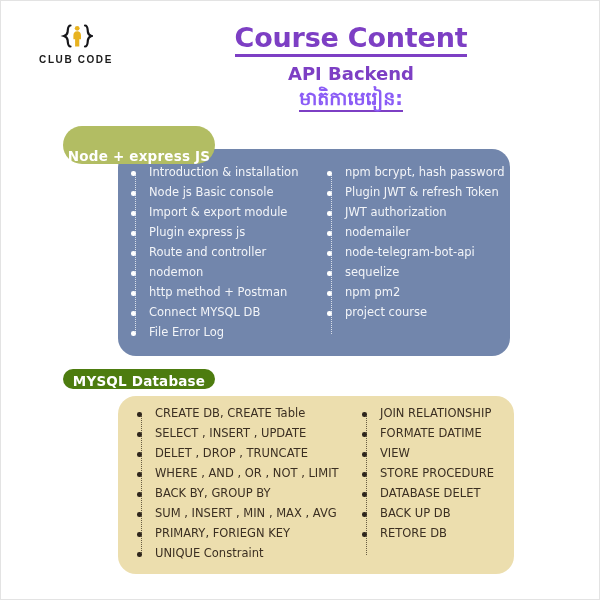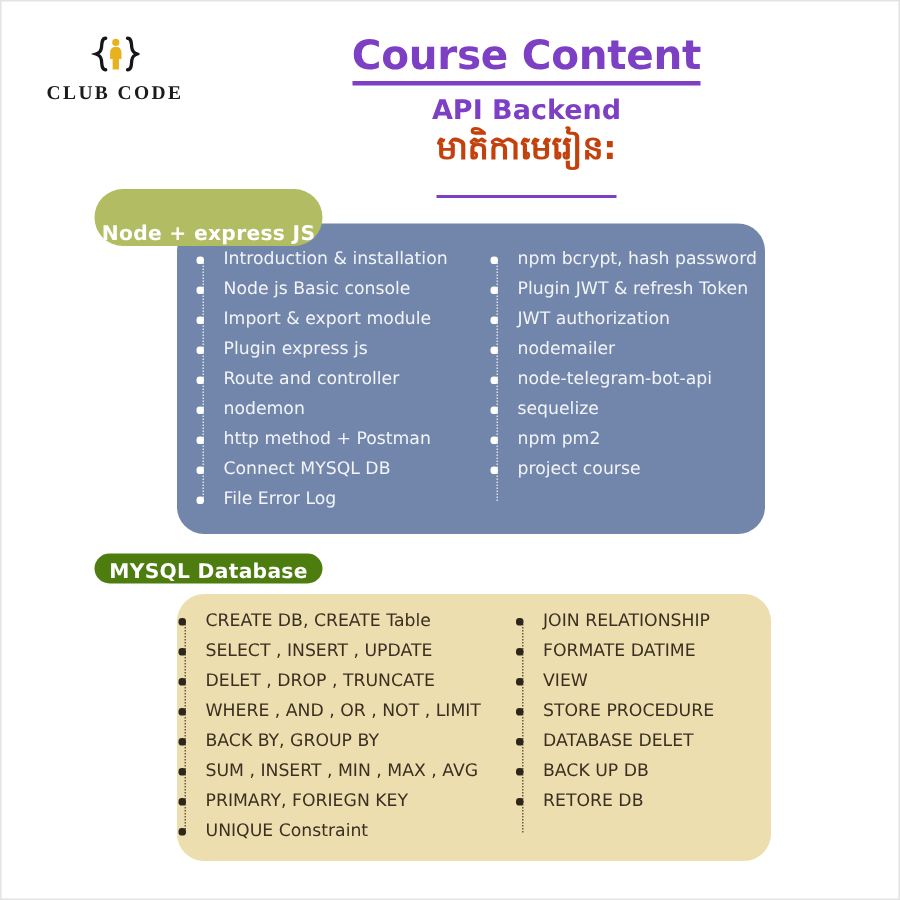--- a/index.html
+++ b/index.html
@@ -35,22 +35,22 @@
   }
   .logo-mark {
     display: block;
     margin: 0 auto;
     width: 34px;
     height: 26px;
   }
   .logo-text {
     display: block;
     margin-top: 5px;
-    font-family: Liberation Serif, serif;
-    font-size: 13px;
+    font-family: Liberation Sans, sans-serif;
+    font-size: 10px;
     font-weight: 700;
     letter-spacing: 1.6px;
     color: #1b1b1b;
     white-space: nowrap;
   }
 
   
   .titles {
     position: absolute;
     left: 130px;
@@ -73,27 +73,27 @@
     margin-top: 7px;
     font-family: "DejaVu Sans", sans-serif;
     font-size: 18px;
     font-weight: 700;
     color: #7d3fc4;
     line-height: 1.1;
   }
   .title-khmer {
     margin-top: 4px;
     font-family: "DejaVu Sans", sans-serif;
-    font-size: 22px;
-    font-weight: 700;
-    color: #c2410c;
+    font-size: 19px;
+    font-weight: 700;
+    color: #8b5cf6;
     line-height: 1.2;
     display: inline-block;
     border-bottom: 2.5px solid #7d3fc4;
-    padding-bottom: 16px;
+    padding-bottom: 0px;
   }
 
   
   .panel {
     position: absolute;
     border-radius: 18px;
     box-sizing: border-box;
   }
   .panel-node {
     left: 117px;
@@ -145,21 +145,21 @@
     display: flex;
     box-sizing: border-box;
   }
   .cols-node {
     left: 130px;
     top: 165px;
     width: 370px;
     gap: 12px;
   }
   .cols-mysql {
-    left: 118px;
+    left: 136px;
     top: 406px;
     width: 380px;
   }
 
   .col {
     position: relative;
     box-sizing: border-box;
   }
   .cols-node .col-left  { width: 196px; }
   .cols-node .col-right { width: 174px; }

